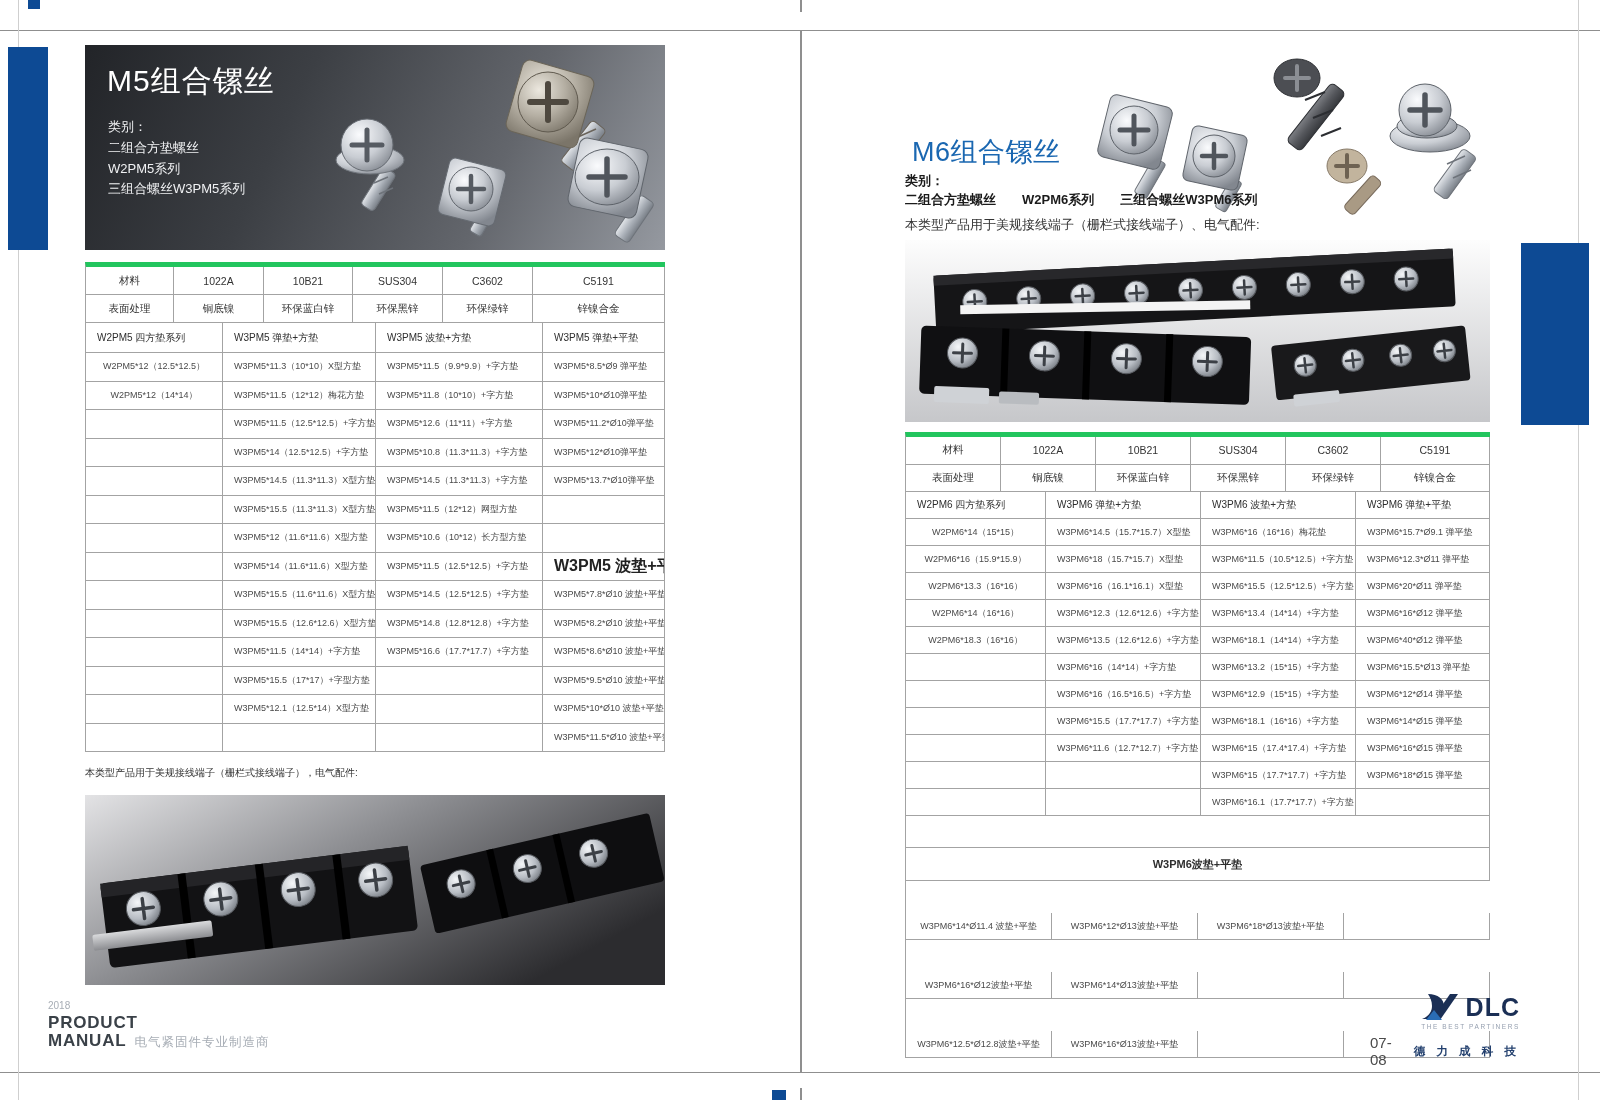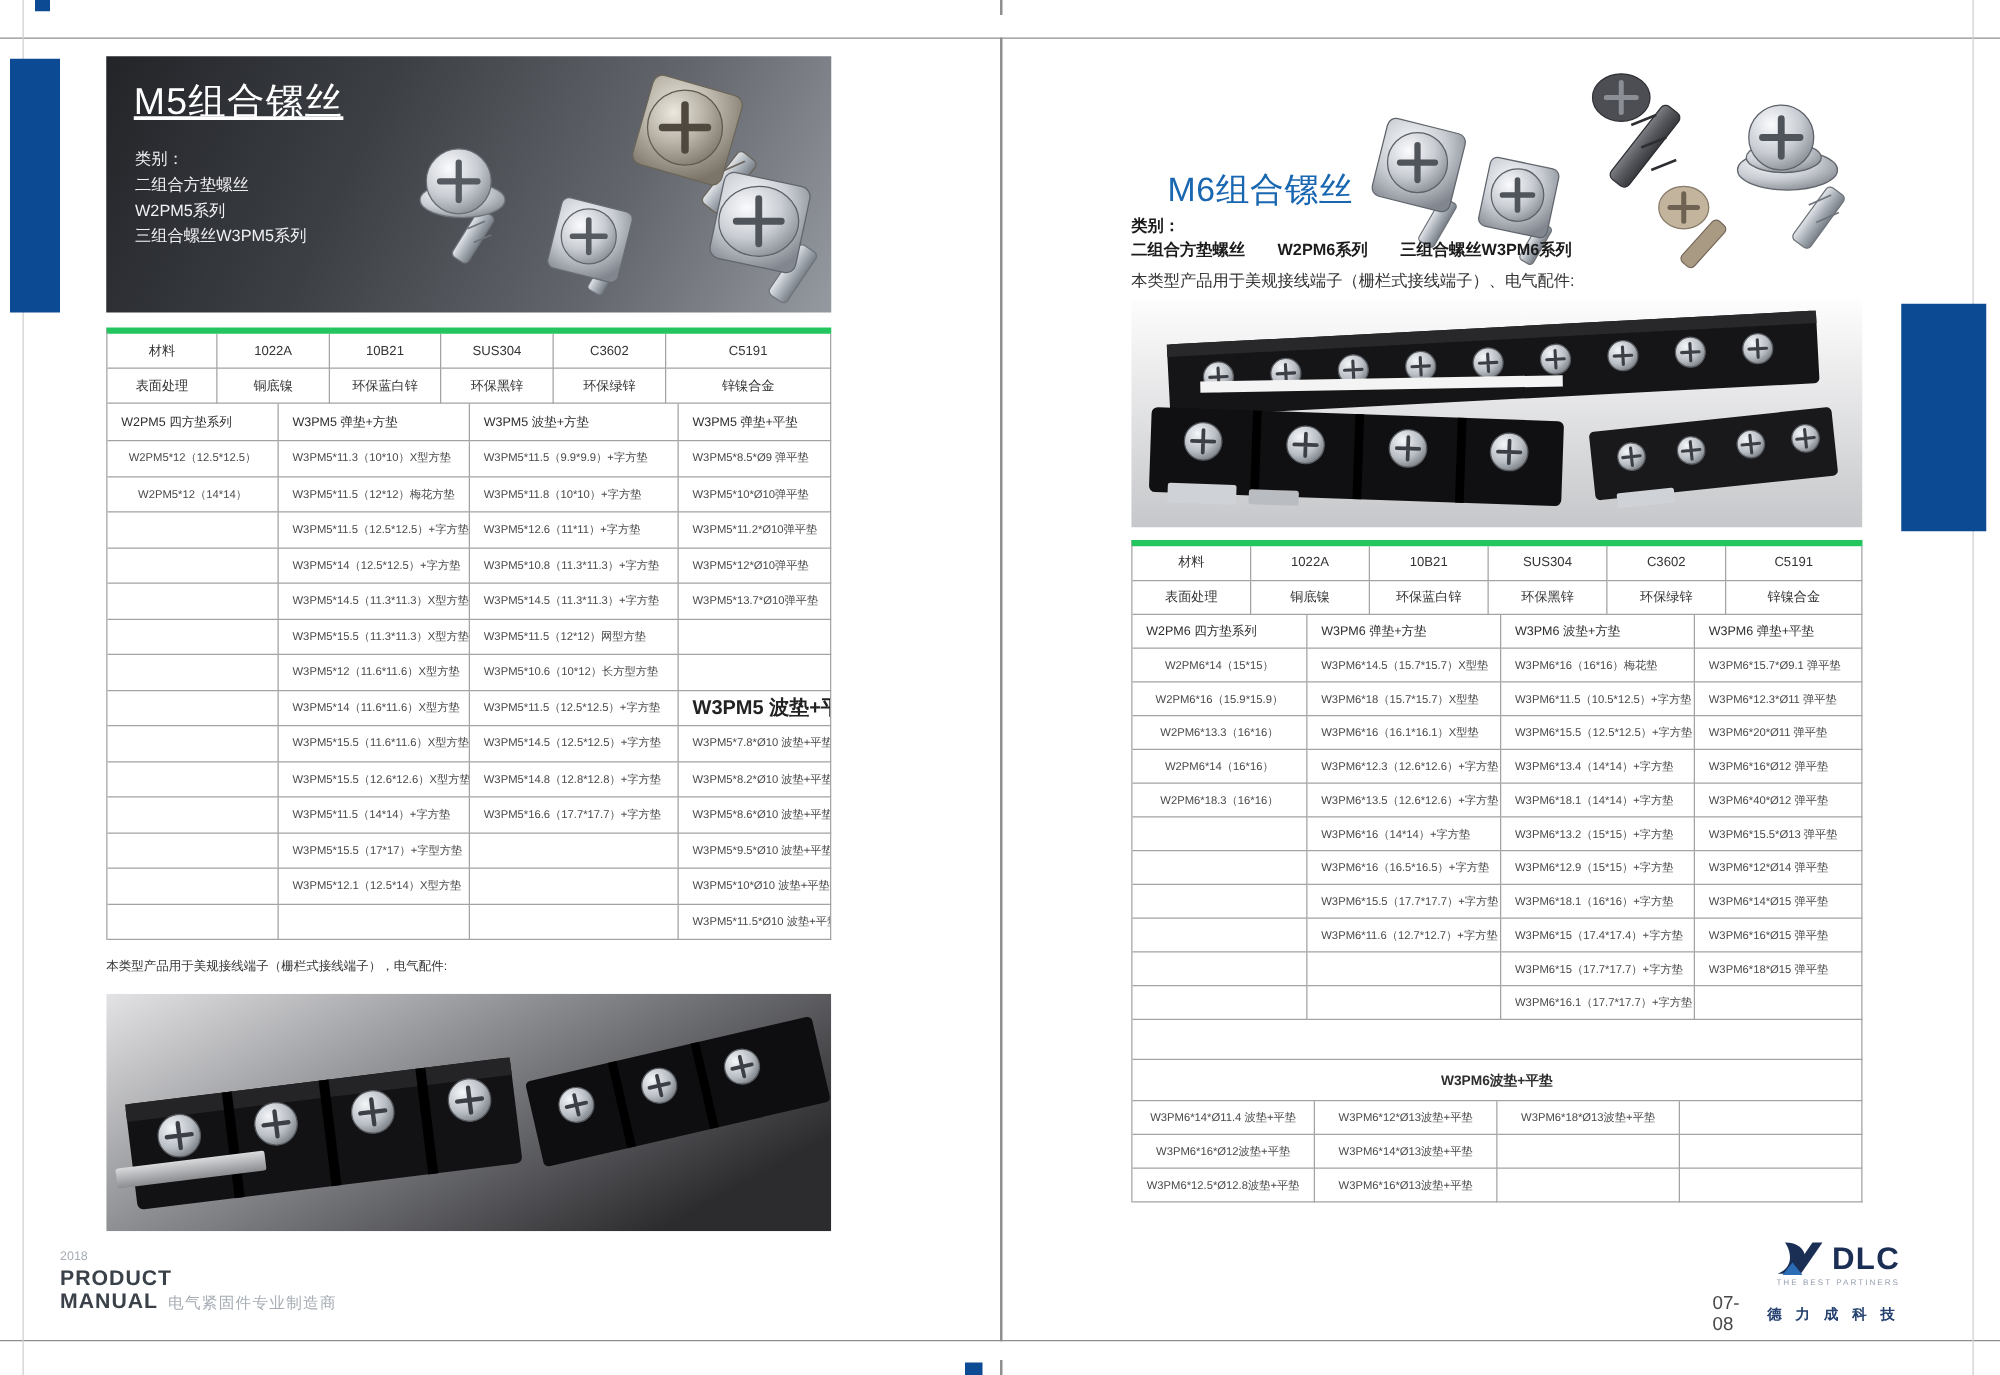--- a/index.html
+++ b/index.html
@@ -24,21 +24,21 @@
   #m5-accent{position:absolute;left:8px;top:47px;width:40px;height:203px;background:#0d4a94;}
   #m6-accent{position:absolute;left:1521px;top:243px;width:68px;height:182px;background:#0d4a94;}
 
   
   #m5-banner{
     position:absolute;left:85px;top:45px;width:580px;height:205px;
     background:linear-gradient(115deg,#222428 0%,#3c3f44 35%,#63666c 70%,#9599a0 100%);
     overflow:hidden;
   }
   #m5-banner .banner-title{
-    position:absolute;left:22px;top:16px;color:#ffffff;font-size:30px;font-weight:500;letter-spacing:1px;text-decoration:underline;
+    position:absolute;left:22px;top:16px;color:#ffffff;font-size:30px;font-weight:500;letter-spacing:1px;
   }
   #m5-banner .banner-cat{
     position:absolute;left:23px;top:72px;color:#f0f1f3;font-size:13px;line-height:1.6;font-weight:500;
   }
   #m5-banner svg{position:absolute;left:190px;top:0;}
 
   
   .table{position:absolute;background:#fff;border-top:5px solid #22c55e;border-left:1px solid #a3a3a3;box-sizing:border-box;}
   .table .tr{display:grid;}
   .table .td{
@@ -58,26 +58,26 @@
   #m6-table{left:905px;top:432px;width:585px;}
   #m6-mat .tr{grid-template-columns:95px 95px 95px 95px 95px 109px;height:27.5px;}
   #m6-mat .td{font-size:10.5px;color:#333;}
   #m6-series .tr{grid-template-columns:140px 155px 155px 134px;height:27px;}
   #m6-series .td{font-size:10px;color:#2e2e2e;}
   #m6-data .tr{grid-template-columns:140px 155px 155px 134px;height:27px;}
   #m6-data .td:first-child{justify-content:center;padding-left:0;}
   #m6-spacer .tr{grid-template-columns:584px;height:32px;}
   #m6-wavehdr .tr{grid-template-columns:584px;height:33px;}
   #m6-wavehdr .td{font-size:11px;font-weight:600;color:#2e2e2e;}
-  #m6-wave .tr{grid-template-columns:146px 146px 146px 146px;height:27px;}
+  #m6-wave .tr{grid-template-columns:146px 146px 146px 146px;height:27px;margin-top:32px;}
   .td.bold{font-weight:700;font-size:16px;color:#222;}
 
   
   #m5-note{position:absolute;left:85px;top:766px;font-size:10px;color:#333;}
-  #m6-title{position:absolute;left:934px;top:134px;font-size:27px;font-weight:500;color:#1a67b1;letter-spacing:0.5px;}
+  #m6-title{position:absolute;left:912px;top:134px;font-size:27px;font-weight:500;color:#1a67b1;letter-spacing:0.5px;}
   #m6-cat-label{position:absolute;left:905px;top:172px;font-size:13px;font-weight:700;color:#1b1b1b;}
   #m6-cat-line{position:absolute;left:905px;top:191px;font-size:13px;font-weight:700;color:#1b1b1b;}
   #m6-note{position:absolute;left:905px;top:216px;font-size:13px;color:#333;}
 
   
   #m5-terminal-photo{position:absolute;left:85px;top:795px;}
   #m6-terminal-photo{position:absolute;left:905px;top:240px;}
   #m6-screws-photo{position:absolute;left:1075px;top:38px;}
 
   

